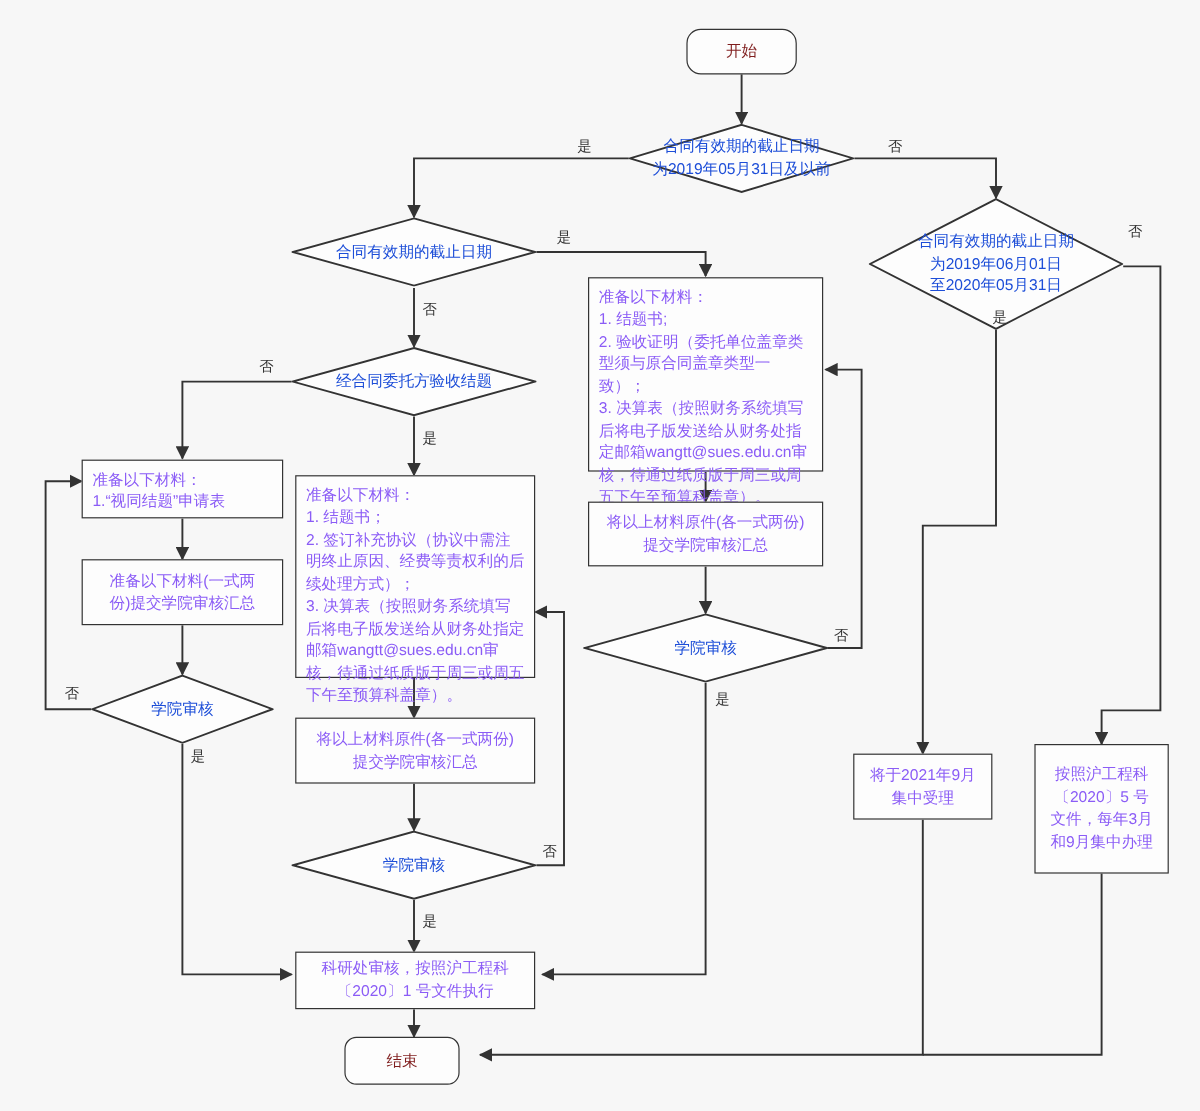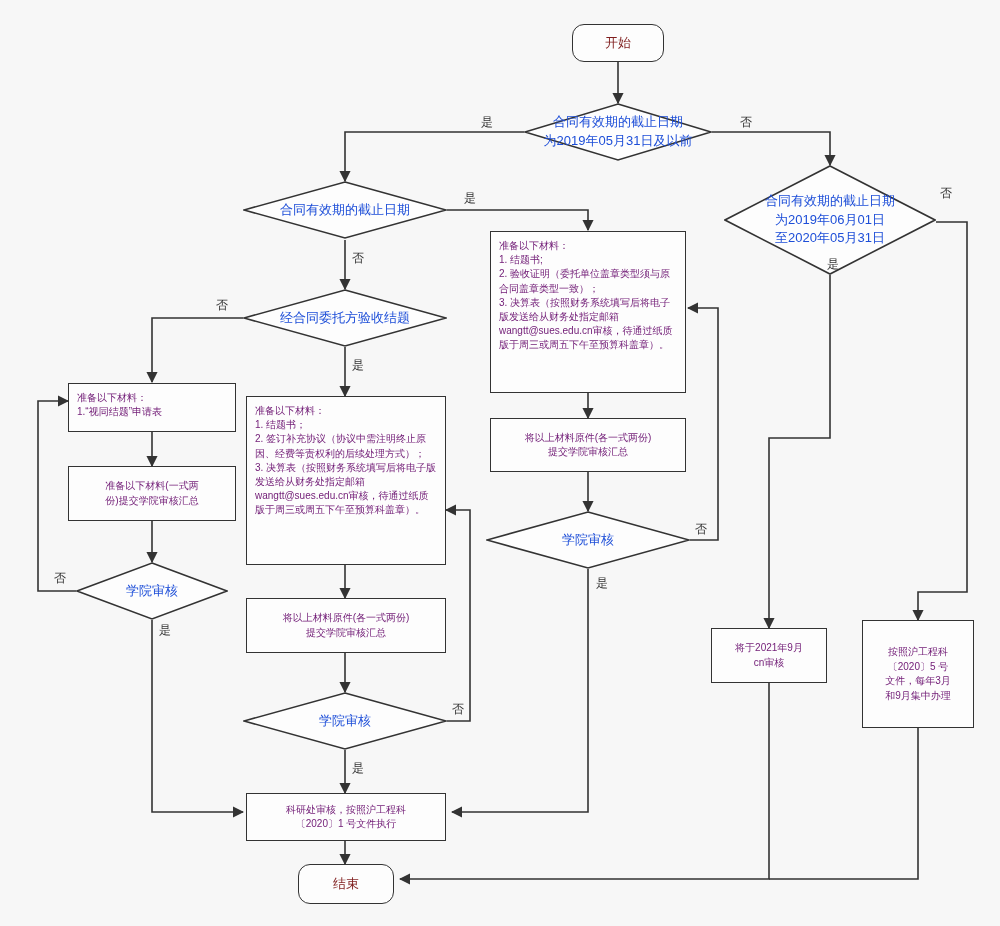--- a/index.html
+++ b/index.html
@@ -13,22 +13,22 @@
   }
   #stage{position:absolute;left:0;top:0;width:1000px;height:926px;}
   #edges{position:absolute;left:0;top:0;width:1000px;height:926px;}
   .node{position:absolute;box-sizing:border-box;}
 
   .box{
     background:#fdfdfd;
     border:1.6px solid #333;
     display:flex;align-items:center;justify-content:center;
     text-align:center;
-    font-size:10px;line-height:1.45;
-    color:#701a75;
+    font-size:13px;line-height:1.45;
+    color:#8b5cf6;
     padding:4px 6px;
   }
   .box.left-text{
     text-align:left;justify-content:flex-start;align-items:flex-start;
     padding:7px 8px;line-height:1.42;
   }
   .terminator{
     background:#fdfdfd;
     border:1.6px solid #333;
     border-radius:12px;
@@ -198,36 +198,36 @@
 
   <div class="node diamond" style="left:486px;top:511px;width:204px;height:58px;">
     <svg width="204" height="58" viewBox="0 0 204 58" xmlns="http://www.w3.org/2000/svg">
       <polygon points="102,1 203,29 102,57 1,29" fill="#fdfdfd" stroke="#333" stroke-width="1.6"></polygon>
     </svg>
     <div class="dlabel">学院审核</div>
   </div>
 
   <div class="node box" style="left:711px;top:628px;width:116px;height:55px;white-space:pre-line;">
     <span>将于2021年9月
-cn审核</span>
+集中受理</span>
   </div>
 
   <div class="node box" style="left:862px;top:620px;width:112px;height:108px;white-space:pre-line;">
     <span>按照沪工程科
 〔2020〕5 号
 文件，每年3月
 和9月集中办理</span>
   </div>
 
   <div class="node box" style="left:246px;top:793px;width:200px;height:48px;white-space:pre-line;">
     <span>科研处审核，按照沪工程科
 〔2020〕1 号文件执行</span>
   </div>
 
-  <div class="node terminator" style="left:298px;top:864px;width:96px;height:40px;">
+  <div class="node terminator" style="left:287px;top:864px;width:96px;height:40px;border-radius:10px;">
     <span>结束</span>
   </div>
 
   <div class="elabel" style="left:481px;top:114px;">是</div>
   <div class="elabel" style="left:740px;top:114px;">否</div>
   <div class="elabel" style="left:464px;top:190px;">是</div>
   <div class="elabel" style="left:352px;top:250px;">否</div>
   <div class="elabel" style="left:216px;top:297px;">否</div>
   <div class="elabel" style="left:352px;top:357px;">是</div>
   <div class="elabel" style="left:54px;top:570px;">否</div>

